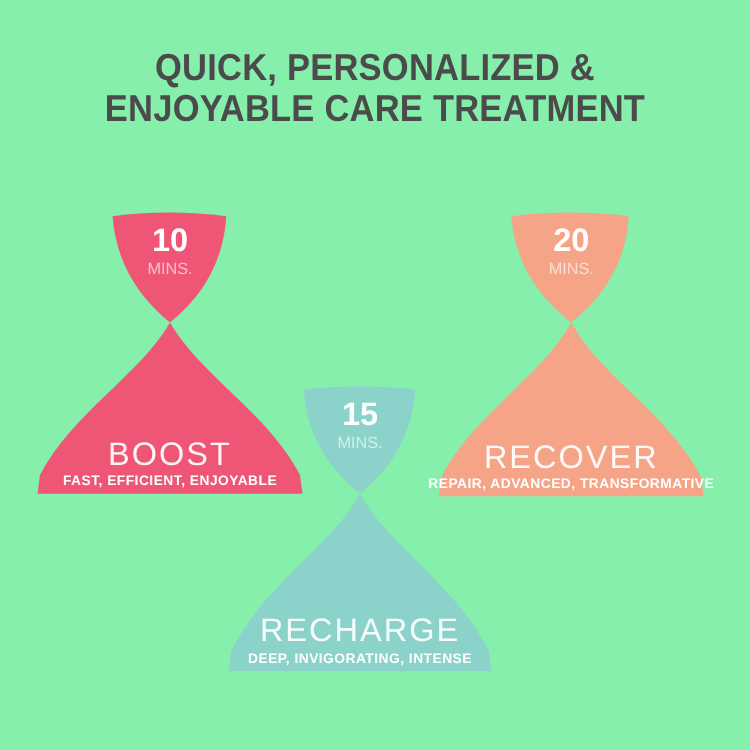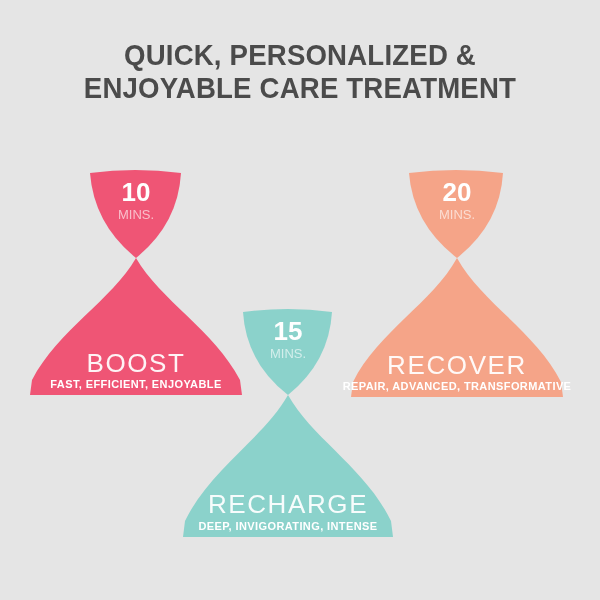--- a/index.html
+++ b/index.html
@@ -10,21 +10,21 @@
     width: 600px;
     height: 600px;
     background: #ffffff;
     font-family: "Liberation Sans", sans-serif;
     overflow: hidden;
   }
   #canvas {
     position: relative;
     width: 600px;
     height: 600px;
-    background: #e5e5e5;
+    background: #86efac;
   }
   .title-block {
     position: absolute;
     top: 38px;
     left: 0;
     width: 600px;
     text-align: center;
     color: #4b4b4b;
     font-weight: bold;
     font-size: 30px;

